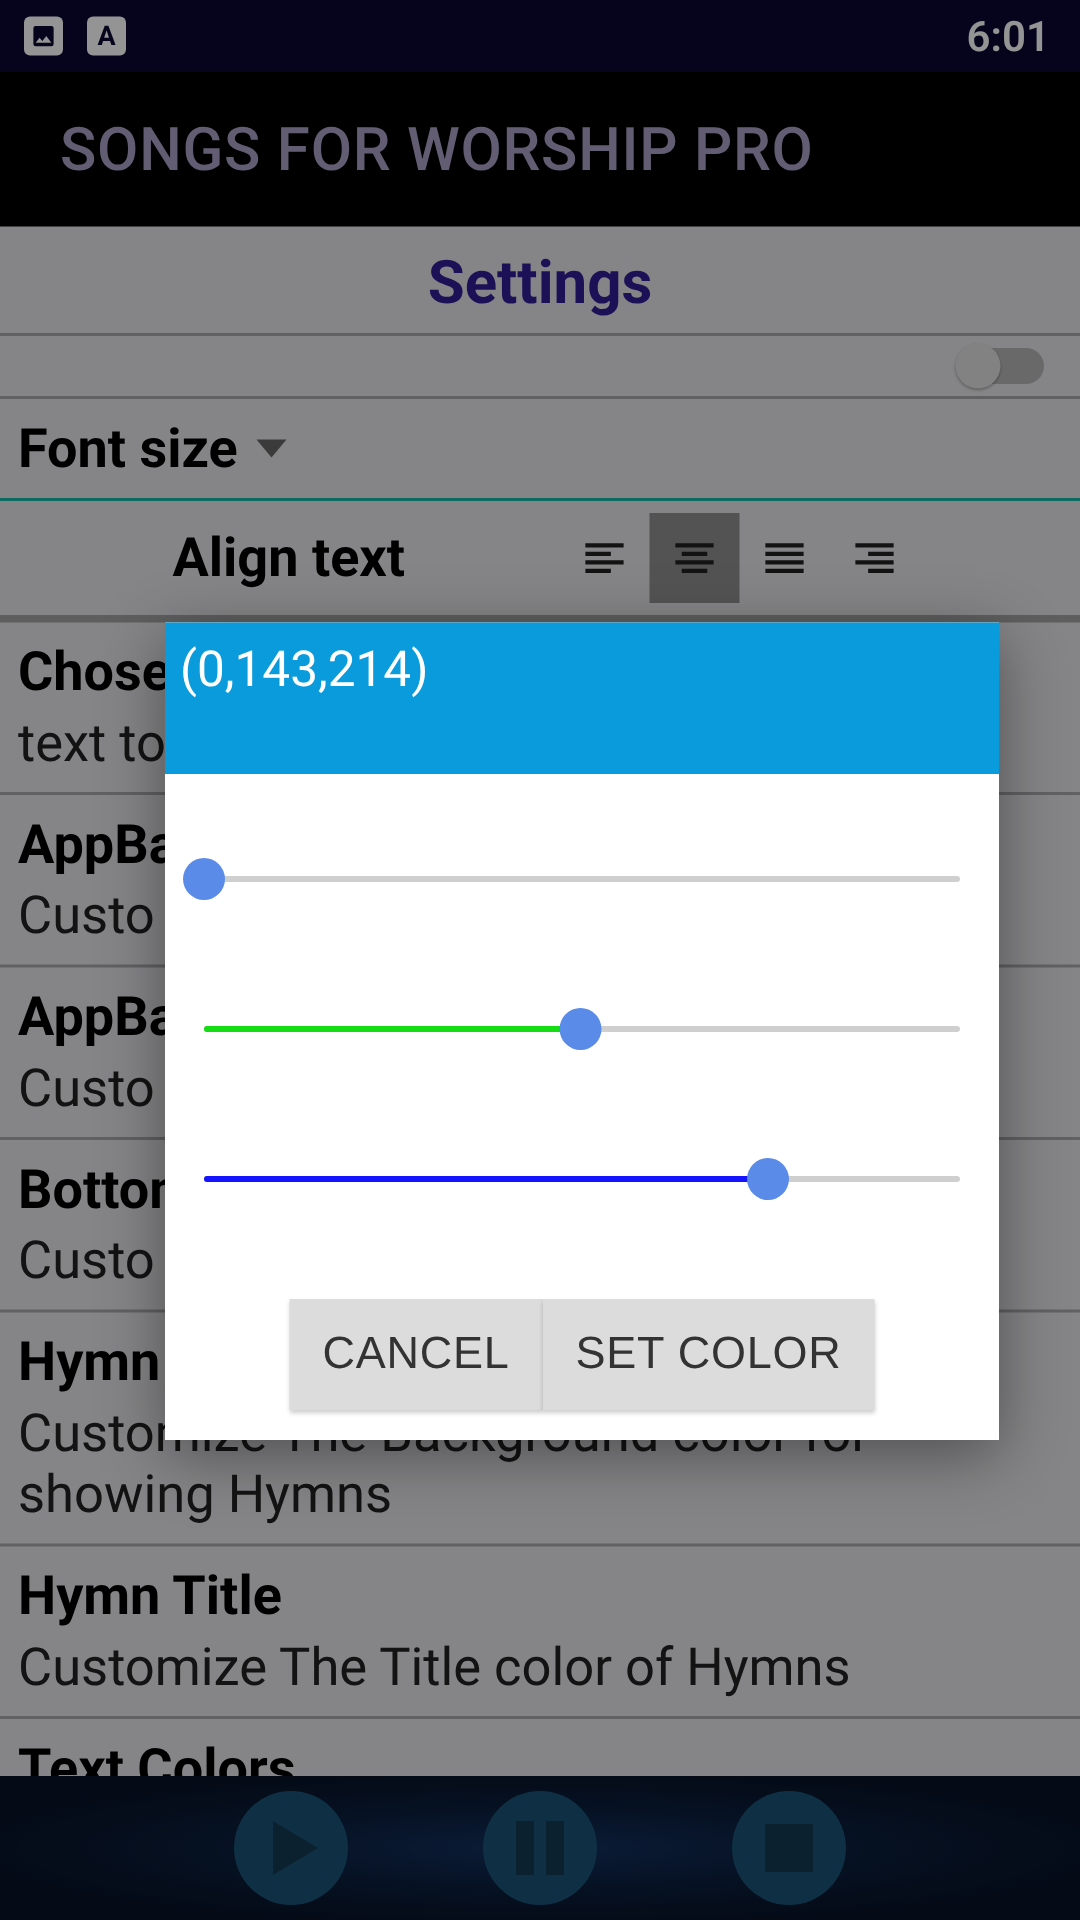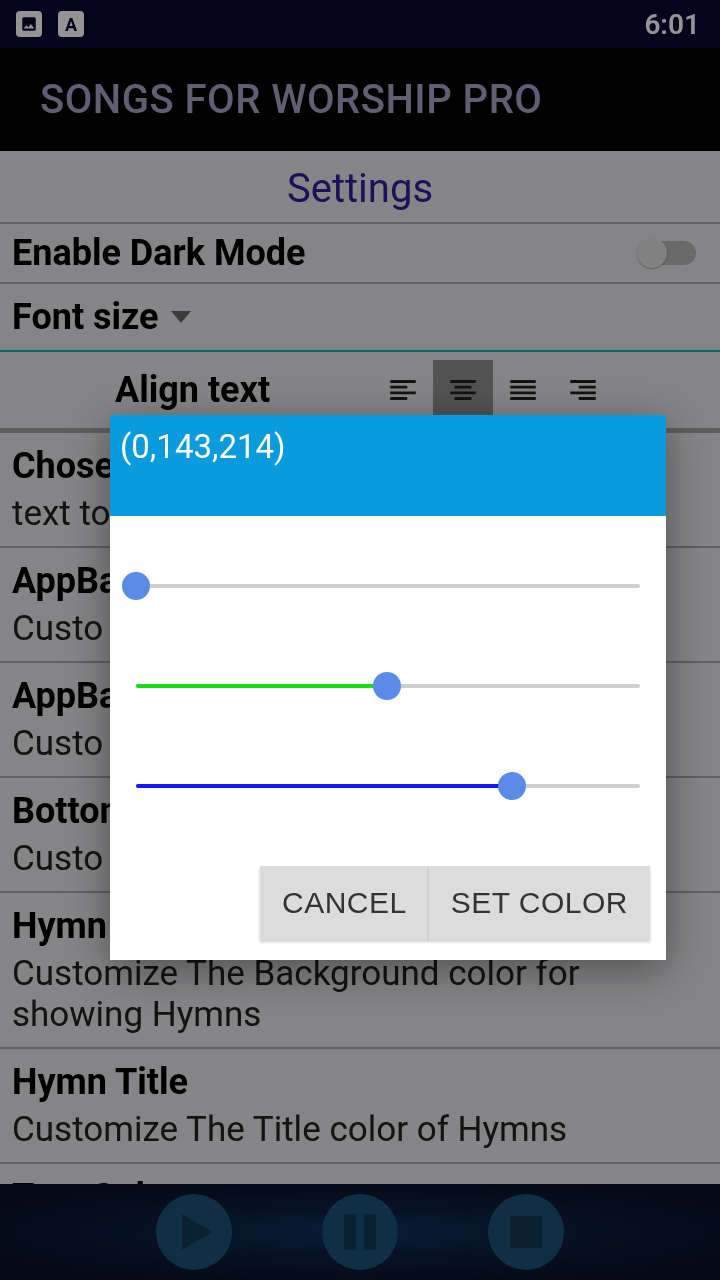--- a/index.html
+++ b/index.html
@@ -6,21 +6,21 @@
   html, body { width: 720px; height: 1280px; overflow: hidden; font-family: Roboto, Arial, sans-serif; }
   body { background: #e5e5e8; position: relative; }
 
   .status-bar { height: 48px; background: #0b0833; display: flex; align-items: center; padding: 0 16px; color: #fff; justify-content: space-between; }
   .status-left { display: flex; gap: 16px; align-items: center; }
   .status-icon-box { width: 26px; height: 26px; background: #fff; border-radius: 4px; display: flex; align-items: center; justify-content: center; color: #0b0833; font-size: 14px; font-weight: 700; }
   .status-time { font-size: 28px; font-weight: 600; margin-right: 4px; }
 
   .app-bar { background: #000000; color: #a9a0c6; padding: 28px 40px; font-size: 40px; font-weight: 500; letter-spacing: 0.5px; }
 
-  .settings-title { text-align: center; font-size: 40px; font-weight: 400; color: #311e95; padding: 14px 0 10px; border-bottom: 2px solid #a7a7ab; }
+  .settings-title { text-align: center; font-size: 40px; font-weight: 700; color: #311e95; padding: 14px 0 10px; border-bottom: 2px solid #a7a7ab; }
 
   .row { display: flex; align-items: center; border-bottom: 2px solid #a7a7ab; padding: 8px 12px; }
   .row-label { font-size: 36px; font-weight: 700; color: #000; }
   .row-sub { font-size: 35px; color: #222; font-weight: 400; }
   .row-block { display: flex; flex-direction: column; gap: 4px; padding: 12px; border-bottom: 2px solid #a7a7ab; }
   .row-block .row-label { margin-bottom: 2px; }
 
   .toggle { width: 56px; height: 24px; background: #b6b6b6; border-radius: 14px; position: relative; margin-left: auto; margin-right: 12px; }
   .toggle::after { content: ""; position: absolute; width: 30px; height: 30px; background: #e0e0e0; border-radius: 50%; top: -3px; left: -3px; box-shadow: 0 1px 2px rgba(0,0,0,0.3); }
 
@@ -50,21 +50,21 @@
   .dialog { position: absolute; width: 556px; left: 110px; top: 415px; background: #fff; box-shadow: 0 10px 40px rgba(0,0,0,0.4); font-family: Roboto, Arial, sans-serif; }
   .dialog-header { background: #0a9bdc; color: #fff; padding: 12px 10px 50px; font-size: 33px; font-weight: 400; }
   .sliders { padding: 38px 18px 8px; }
   .slider-holder { height: 64px; display: flex; align-items: center; position: relative; margin-bottom: 36px; }
   .slider-track-bg { position: absolute; left: 8px; right: 8px; height: 4px; background: #cfcfcf; border-radius: 2px; }
   .slider-track-fill { position: absolute; left: 8px; height: 4px; border-radius: 2px; }
   .sr .slider-track-fill { background: #ff1010; }
   .sg .slider-track-fill { background: #14dd14; }
   .sb .slider-track-fill { background: #1414ff; }
   .slider-thumb { position: absolute; width: 28px; height: 28px; background: #5a8be8; border-radius: 50%; transform: translateX(-50%); }
-  .dialog-actions { display: flex; justify-content: flex-end; padding: 4px 16px 20px; }
+  .dialog-actions { display: flex; justify-content: center; padding: 4px 16px 20px; }
   .dlg-btn { background: #dcdcdc; border: none; padding: 20px 22px; font-size: 30px; font-weight: 500; color: #333; letter-spacing: 0.5px; box-shadow: 0 2px 3px rgba(0,0,0,0.2); }
 </style>
 </head>
 <body>
 
 <div class="status-bar">
   <div class="status-left">
     <div class="status-icon-box">
       <svg width="18" height="18" viewBox="0 0 24 24">
           <path fill="#0b0833" d="M21 19V5a2 2 0 0 0-2-2H5a2 2 0 0 0-2 2v14a2 2 0 0 0 2 2h14a2 2 0 0 0 2-2zM8.5 13.5l2.5 3 3.5-4.5L19 18H5l3.5-4.5z"></path>
@@ -75,21 +75,20 @@
   <div class="status-time">6:01</div>
 </div>
 
 <div class="app-bar">
   <span>SONGS FOR WORSHIP PRO</span>
 </div>
 
 <div class="settings-title">Settings</div>
 
 <div class="row">
-  <span class="row-label">Enable Dark Mode</span>
   <div class="toggle"></div>
 </div>
 
 <div class="font-row">
   <span class="row-label">Font size</span>
   <div class="chev"></div>
 </div>
 
 <div class="align-row">
   <div class="align-label-wrap"><span class="row-label">Align text</span></div>

